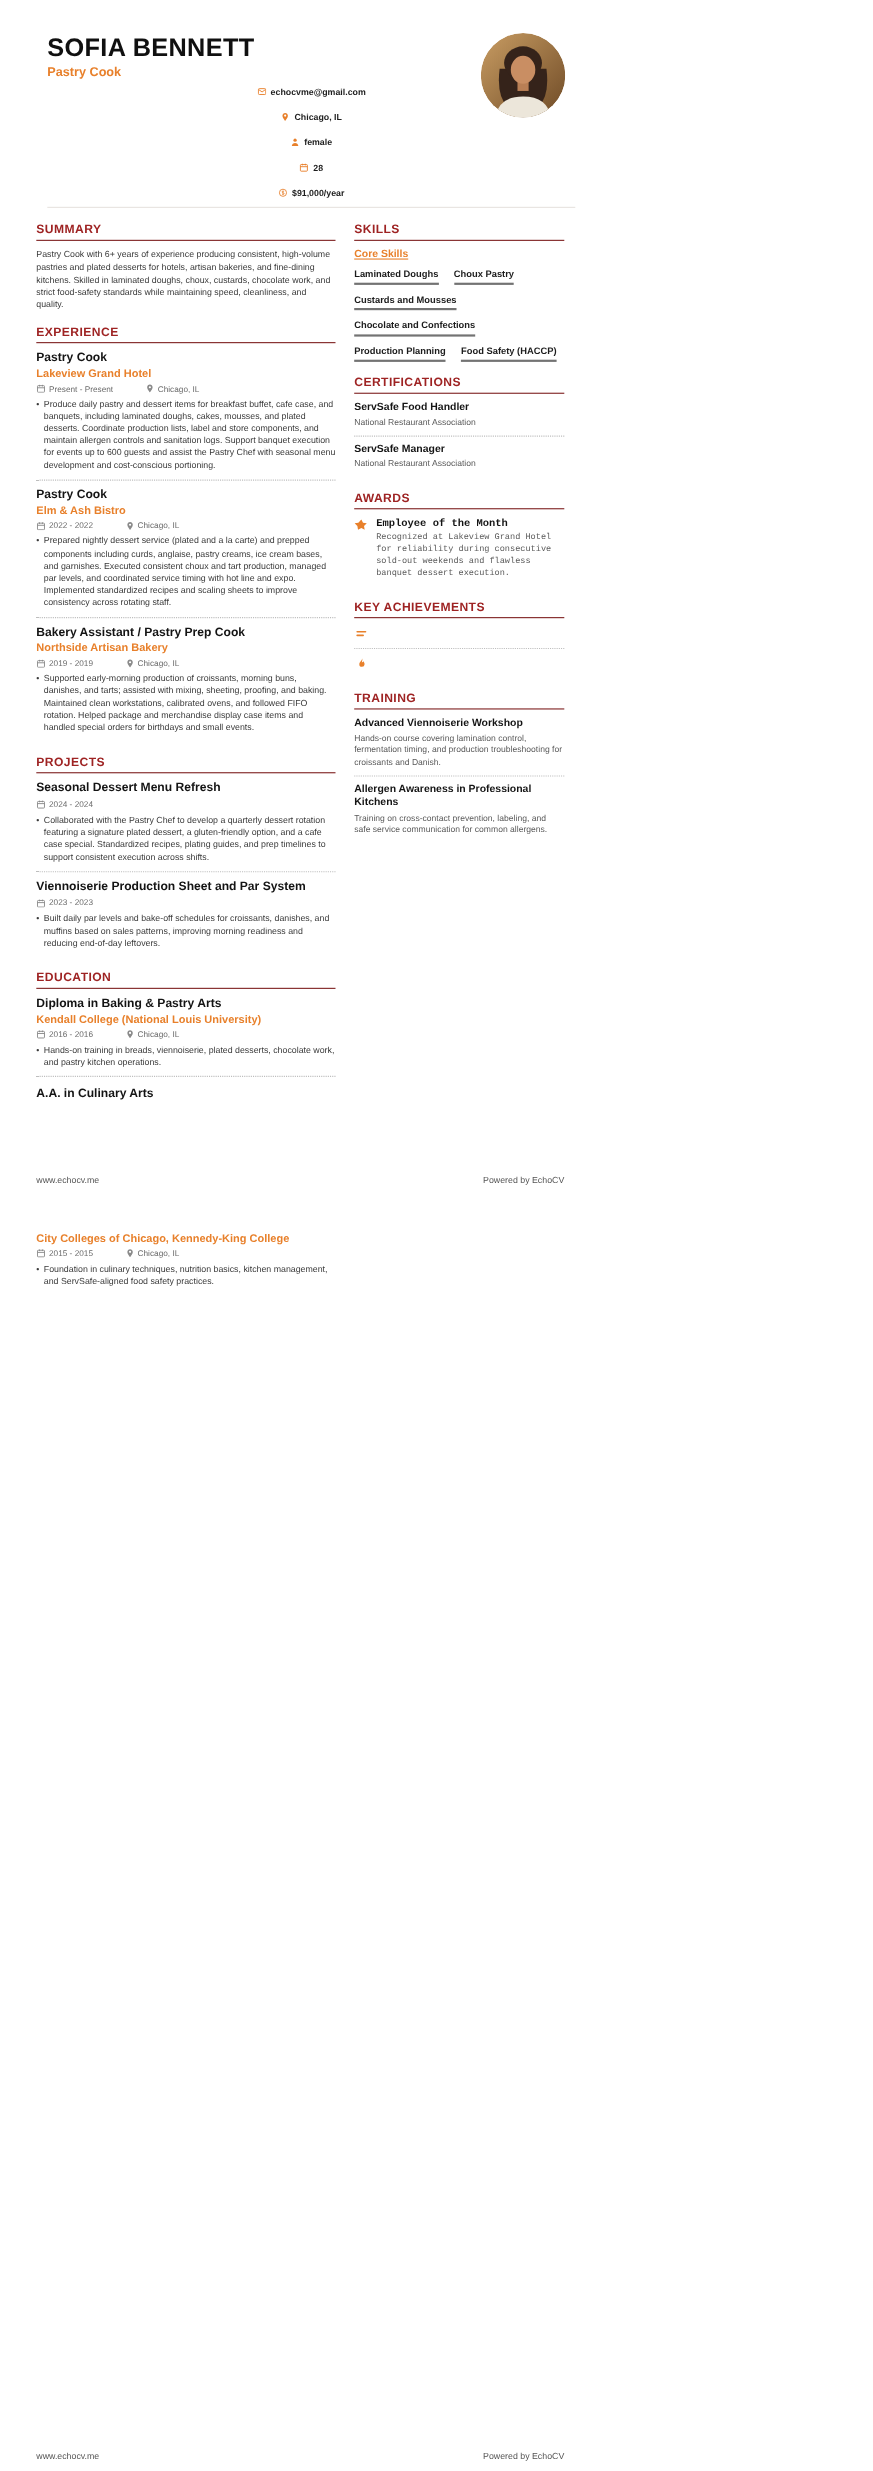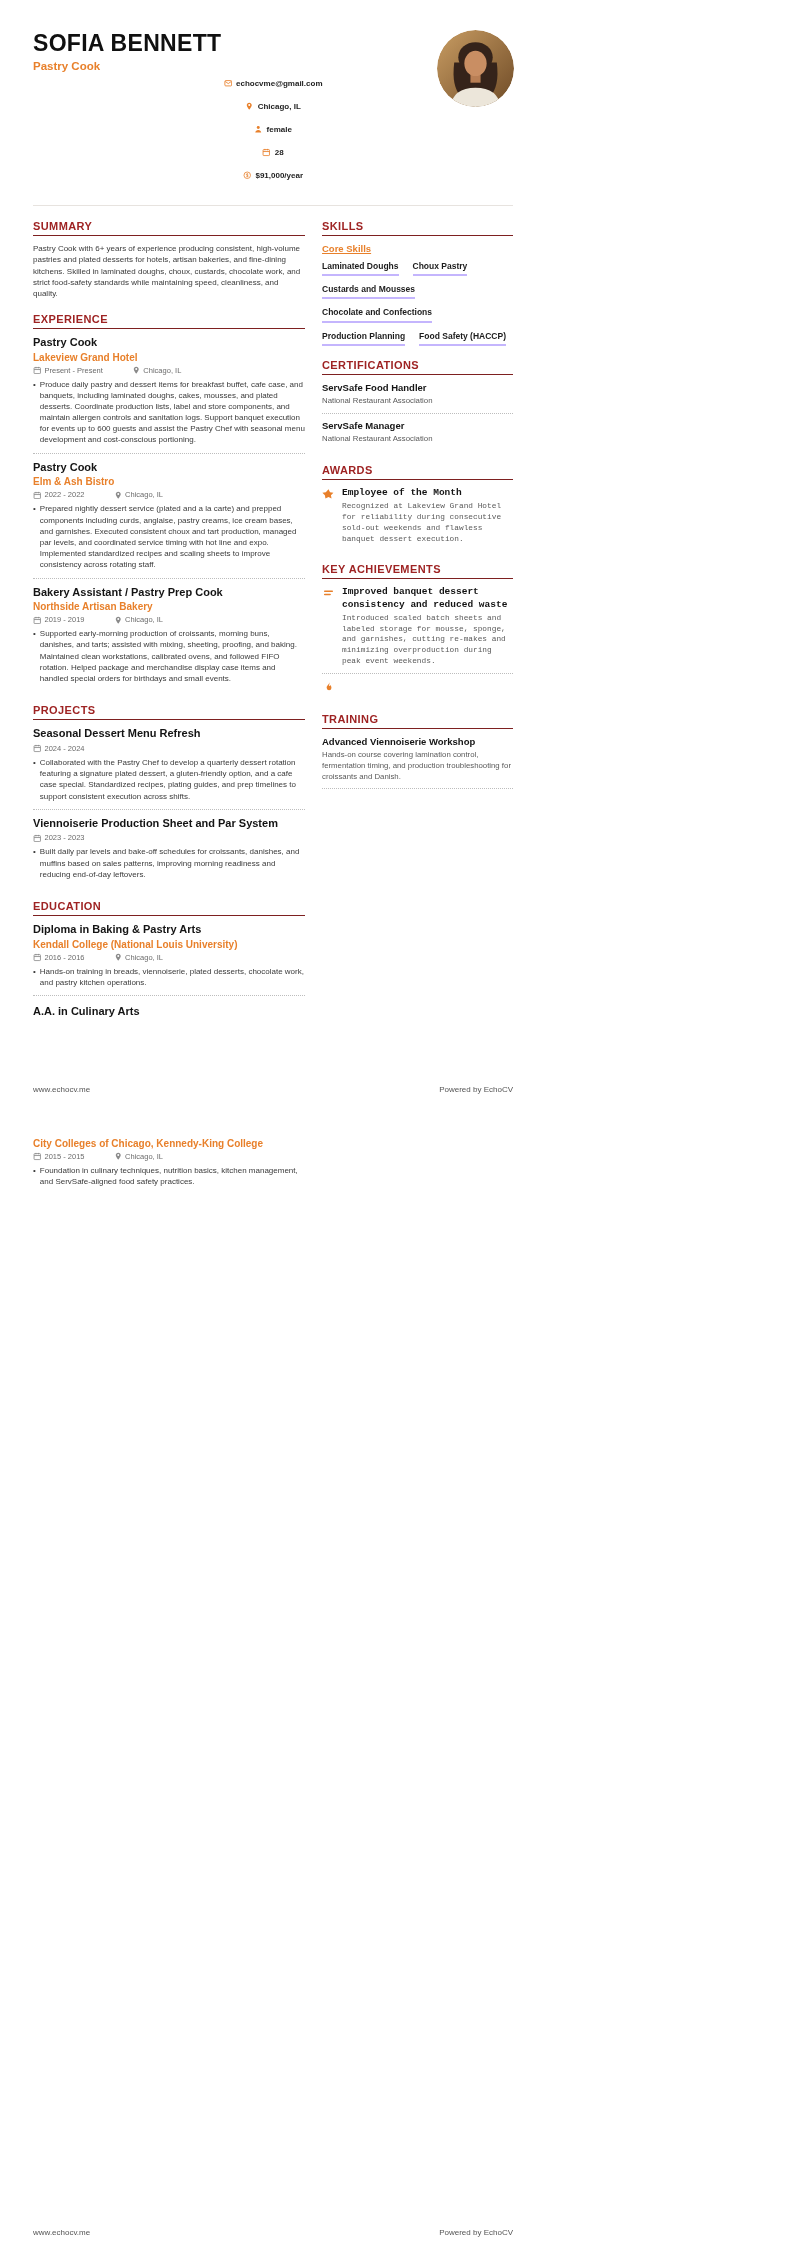--- a/index.html
+++ b/index.html
@@ -6,21 +6,21 @@
     --accent-red:#9e2323;
     --accent-orange:#e8802b;
   }
   *{box-sizing:border-box;margin:0;padding:0;}
   html,body{background:#ffffff;}
   body{font-family:"Liberation Sans","DejaVu Sans",sans-serif;color:#2e2e2e;}
   .canvas{position:relative;width:794px;height:2246px;background:#fff;overflow:hidden;}
   .content{position:relative;padding:30px 0 0 33px;width:513px;}
 
   
-  .hdr{padding-bottom:25px;border-bottom:1px solid #e7e3df;width:480px;}
+  .hdr{padding-bottom:8px;border-bottom:1px solid #e7e3df;width:480px;margin-left:10px;}
   .name{font-size:23px;font-weight:800;letter-spacing:.3px;color:#101010;}
   .jobtitle{margin-top:3px;font-size:11.5px;font-weight:700;color:var(--accent-orange);}
   .contact{display:flex;align-items:center;gap:14px;margin-top:7px;flex-wrap:wrap;flex-direction:column;}
   .c-item{display:flex;align-items:center;gap:4px;font-size:8px;font-weight:700;color:#1e1e1e;}
   .c-item .ic{color:var(--accent-orange);}
 
   .avatar{position:absolute;left:437px;top:30px;width:77px;height:77px;border-radius:50%;overflow:hidden;}
 
   
   .columns{display:flex;gap:17px;margin-top:14px;width:480px;align-items:flex-start;}
@@ -39,21 +39,21 @@
   .meta{display:flex;gap:29px;margin-top:3px;}
   .m-item{display:flex;align-items:center;gap:3px;font-size:7.5px;color:#6b6b6b;}
   .m-item .ic{color:#8a8a8a;}
   .bullets{margin-top:4px;}
   .bullet{display:flex;gap:4px;font-size:8px;line-height:1.4;color:#3a3a3a;}
   .bullet::before{content:"•";flex:none;}
 
   
   .r-group-label{font-size:9.5px;font-weight:700;color:var(--accent-orange);margin-bottom:7px;text-decoration:underline;}
   .tags{display:flex;flex-wrap:wrap;column-gap:14px;row-gap:8px;}
-  .tag{font-size:8.5px;font-weight:700;color:#1c1c1c;border-bottom:2px solid #c4b5fd;padding-bottom:3px;line-height:1.2;}
+  .tag{font-size:8.5px;font-weight:700;color:#1c1c1c;border-bottom:2px solid #737373;padding-bottom:3px;line-height:1.2;}
   .r-item{padding-bottom:6px;margin-bottom:6px;border-bottom:1px dotted #bdbdbd;}
   .r-item.last{border-bottom:none;margin-bottom:0;}
   .r-name{font-size:9.5px;font-weight:700;color:#141414;line-height:1.3;}
   .r-sub{font-size:7.8px;color:#5a5a5a;margin-top:2px;line-height:1.38;}
   .r-flex{display:flex;gap:7px;font-family:Liberation Mono, monospace;}
   .r-flex .ic-lg{flex:none;margin-top:1px;color:var(--accent-orange);}
 
   
   .footer-row{display:flex;justify-content:space-between;width:480px;margin-left:0;font-size:8px;color:#555;}
   .footer-flow{margin-top:46px;}
@@ -359,38 +359,38 @@
             </div>
           </div>
         </div>
 
         <div class="section">
           <div class="h-section">KEY ACHIEVEMENTS</div>
           <div class="r-item r-flex">
             <svg class="ic-lg">
                 <use href="#i-lines"></use>
               </svg>
-            <div>
-              <div class="r-name">Improved banquet dessert consistency and reduced waste</div>
-              <div class="r-sub">Introduced scaled batch sheets and labeled storage for mousse, sponge, and garnishes, cutting re-makes and minimizing overproduction during peak event weekends.</div>
-            </div>
           </div>
           <div class="r-item last r-flex">
             <svg class="ic-lg">
                 <use href="#i-flame"></use>
               </svg>
           </div>
         </div>
 
         <div class="section">
           <div class="h-section">TRAINING</div>
           <div class="r-item">
             <div class="r-name">Advanced Viennoiserie Workshop</div>
             <div class="r-sub">Hands-on course covering lamination control, fermentation timing, and production troubleshooting for croissants and Danish.</div>
           </div>
+          <div class="r-item last">
+            <div class="r-name">Allergen Awareness in Professional Kitchens</div>
+            <div class="r-sub">Training on cross-contact prevention, labeling, and safe service communication for common allergens.</div>
+          </div>
         </div>
 
       </div>
     </div>
 
     <div class="footer-row footer-flow">
       <span class="f-link">www.echocv.me</span>
       <span class="f-link">Powered by EchoCV</span>
     </div>
 

